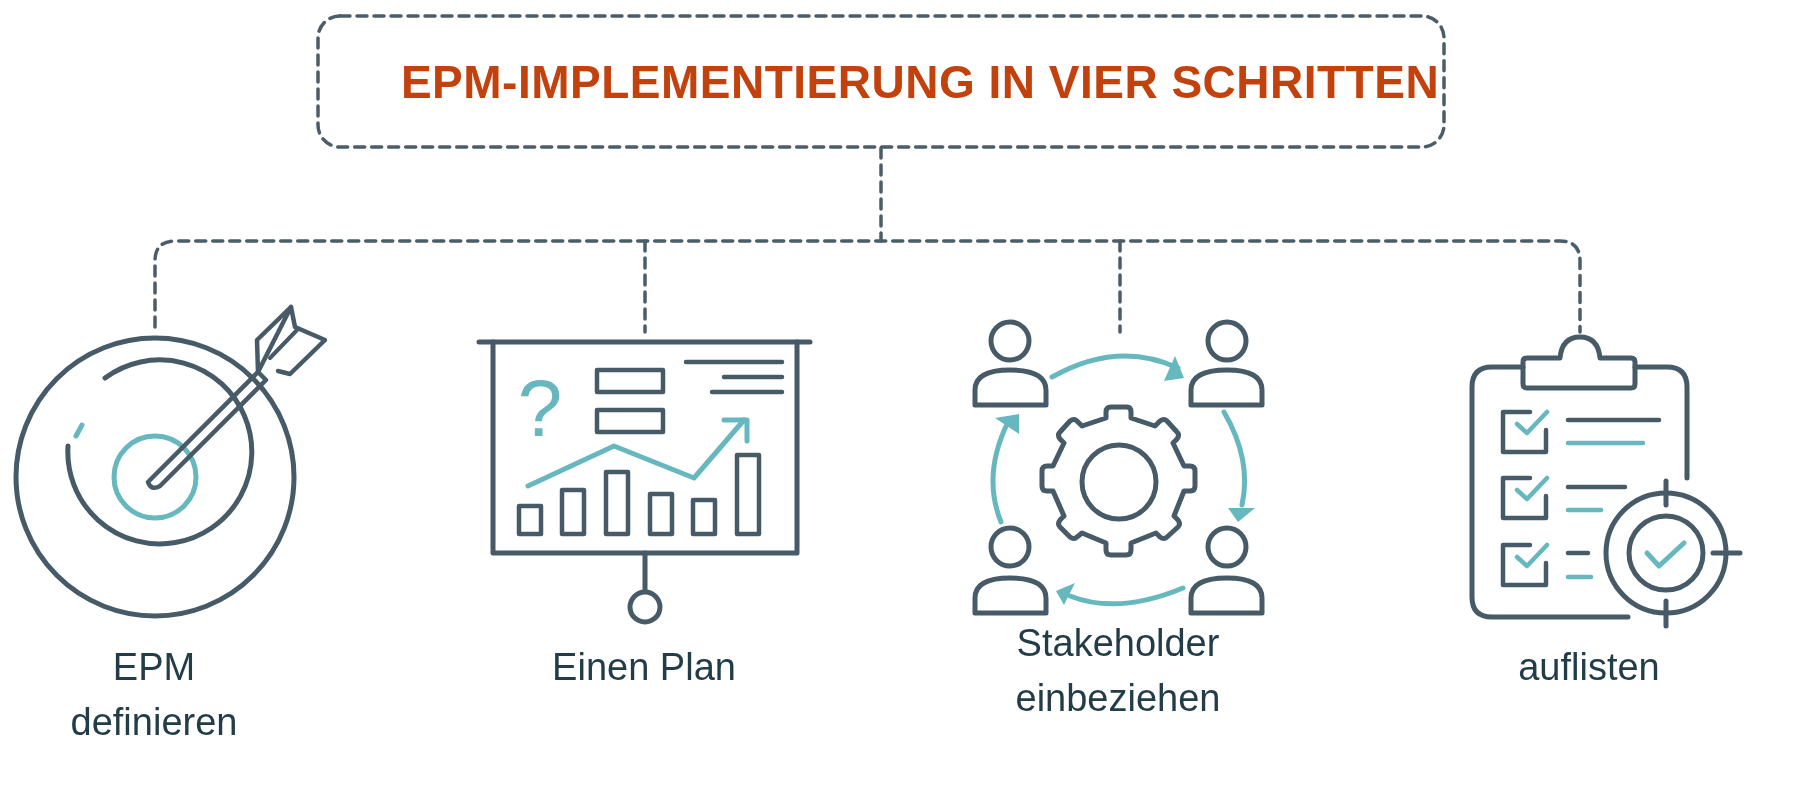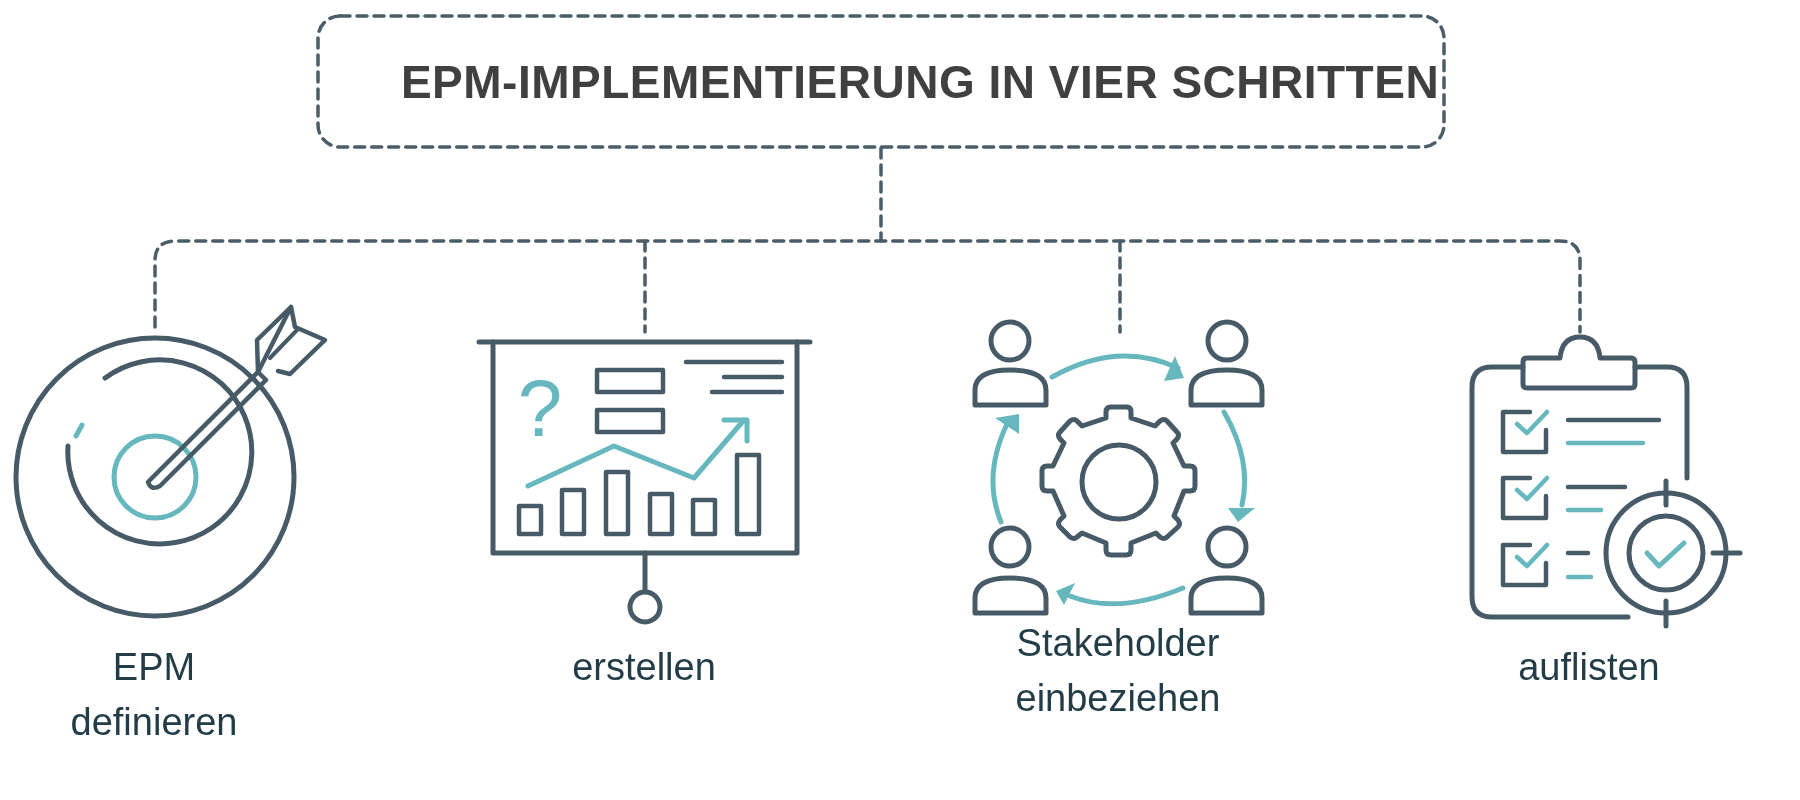--- a/index.html
+++ b/index.html
@@ -5,21 +5,21 @@
   html, body { margin: 0; padding: 0; background: #ffffff; }
   body { width: 1800px; height: 800px; overflow: hidden; position: relative; font-family: "Liberation Sans", "DejaVu Sans", sans-serif; }
   #canvas { position: absolute; left: 0; top: 0; }
   .dash { fill: none; stroke: #4a5d68; stroke-width: 3.5; stroke-dasharray: 10 7; stroke-linecap: round; }
   .ink { fill: none; stroke: #465b67; stroke-width: 5; stroke-linecap: round; stroke-linejoin: round; }
   .teal { fill: none; stroke: #67b7bf; stroke-width: 5; stroke-linecap: round; stroke-linejoin: round; }
   .tealfill { fill: #67b7bf; stroke: none; }
   .title { position: absolute; left: 318px; top: 16px; width: 1204px; height: 131px;
            display: flex; align-items: center; justify-content: center;
            font-family: "Liberation Sans", sans-serif; font-weight: 700; font-size: 46px;
-           color: #404040; letter-spacing: 0.5px; }
+           color: #c2410c; letter-spacing: 0.5px; }
   .label { position: absolute; width: 420px; text-align: center;
            font-family: "Liberation Sans", sans-serif; font-size: 38px; line-height: 55px;
            color: #233d48; }
   .label span { display: block; }
 </style>
 </head>
 <body>
 
 <svg id="canvas" width="1800" height="800" viewBox="0 0 1800 800">
 
@@ -135,21 +135,21 @@
   </g>
 </svg>
 
 <div class="title">EPM-IMPLEMENTIERUNG IN VIER SCHRITTEN</div>
 
 <div class="label" style="left:-56px; top:640px;">
   <span>EPM</span>
   <span>definieren</span>
 </div>
 <div class="label" style="left:434px; top:640px;">
-  <span>erstellen</span>
+  <span>Einen Plan</span>
 </div>
 <div class="label" style="left:908px; top:616px;">
   <span>Stakeholder</span>
   <span>einbeziehen</span>
 </div>
 <div class="label" style="left:1379px; top:640px;">
   <span>auflisten</span>
 </div>
 
 </body></html>

